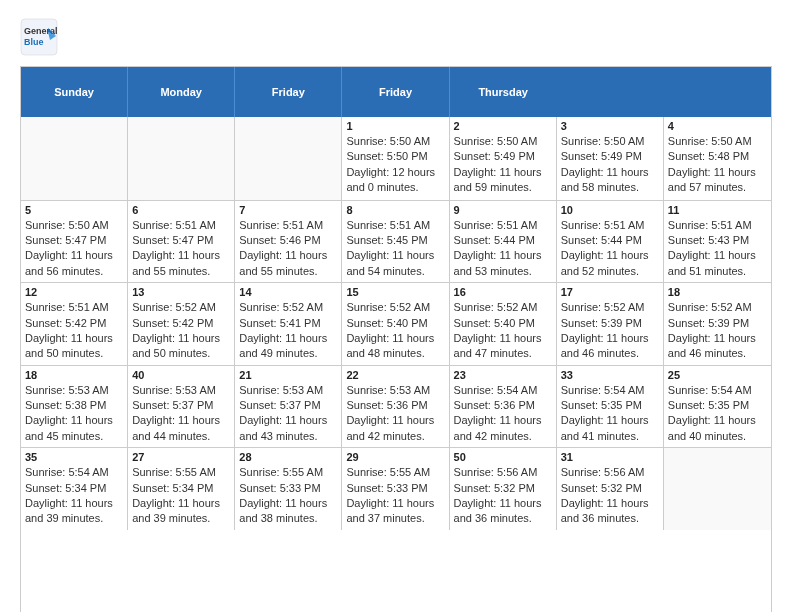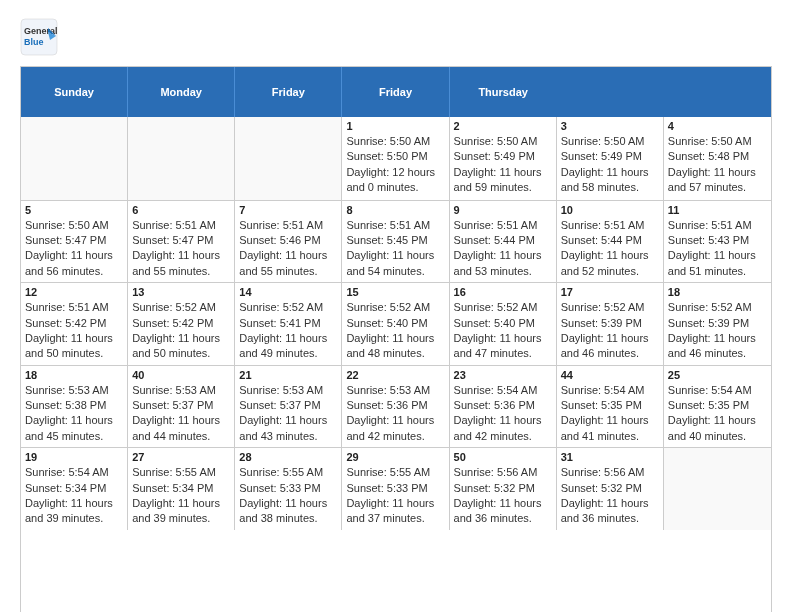--- a/index.html
+++ b/index.html
@@ -296,37 +296,37 @@
 and 42 minutes.</div>
           </div>
           <div class="cal-cell">
             <span class="day-num">23</span>
             <div class="day-info" style="white-space: pre-line;">Sunrise: 5:54 AM
 Sunset: 5:36 PM
 Daylight: 11 hours
 and 42 minutes.</div>
           </div>
           <div class="cal-cell">
-            <span class="day-num">44</span>
+            <span class="day-num">33</span>
             <div class="day-info" style="white-space: pre-line;">Sunrise: 5:54 AM
 Sunset: 5:35 PM
 Daylight: 11 hours
 and 41 minutes.</div>
           </div>
           <div class="cal-cell">
             <span class="day-num">25</span>
             <div class="day-info" style="white-space: pre-line;">Sunrise: 5:54 AM
 Sunset: 5:35 PM
 Daylight: 11 hours
 and 40 minutes.</div>
           </div>
         </div>
         <div class="cal-week">
           <div class="cal-cell">
-            <span class="day-num">19</span>
+            <span class="day-num">35</span>
             <div class="day-info" style="white-space: pre-line;">Sunrise: 5:54 AM
 Sunset: 5:34 PM
 Daylight: 11 hours
 and 39 minutes.</div>
           </div>
           <div class="cal-cell">
             <span class="day-num">27</span>
             <div class="day-info" style="white-space: pre-line;">Sunrise: 5:55 AM
 Sunset: 5:34 PM
 Daylight: 11 hours

